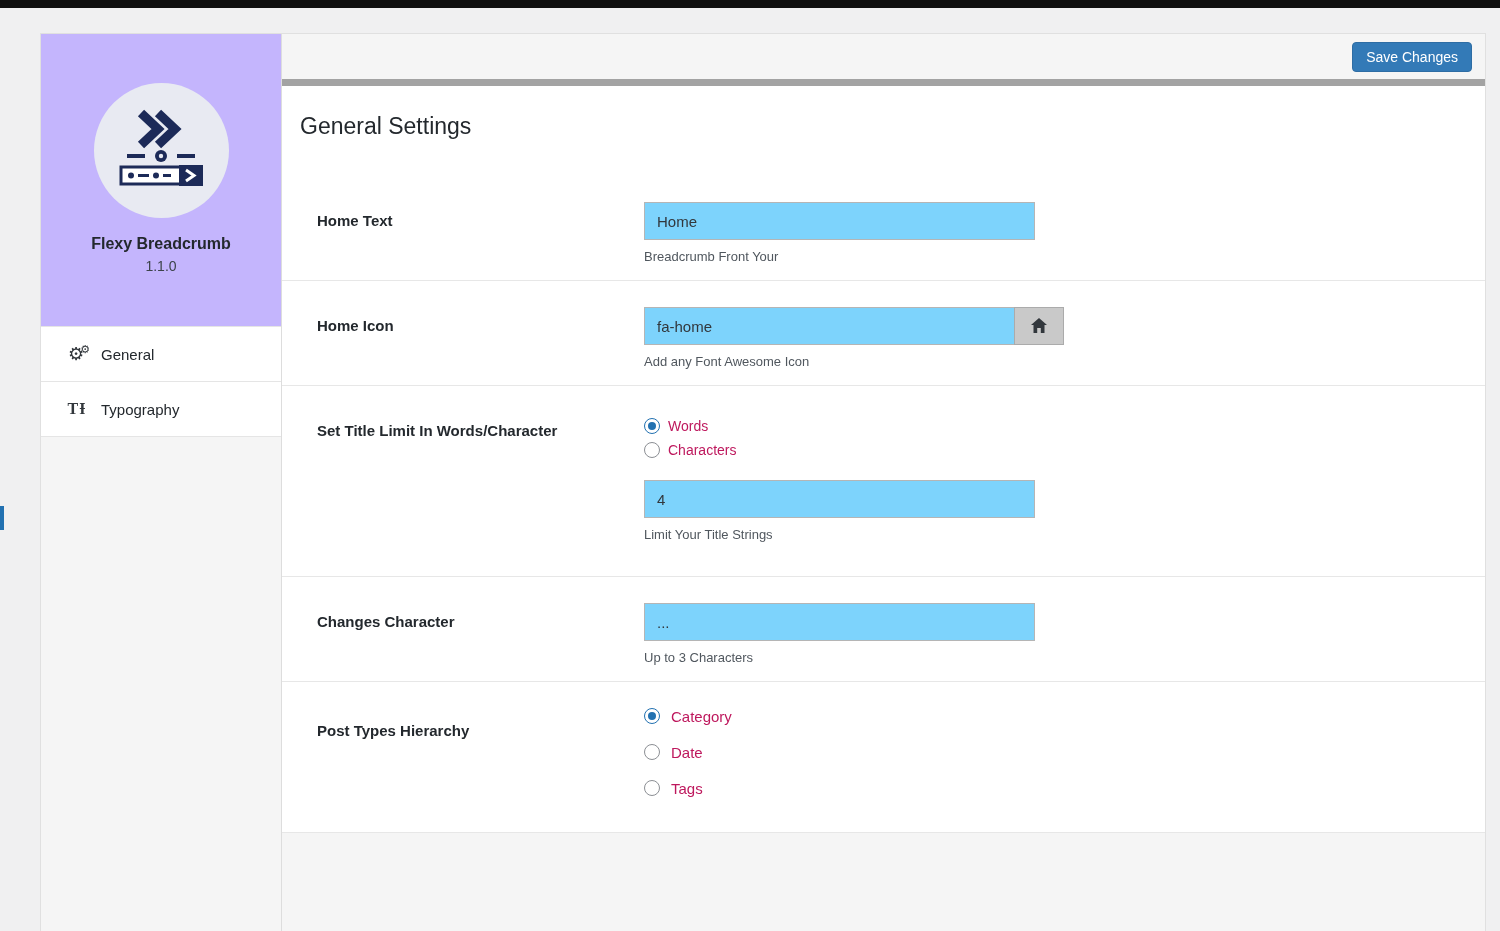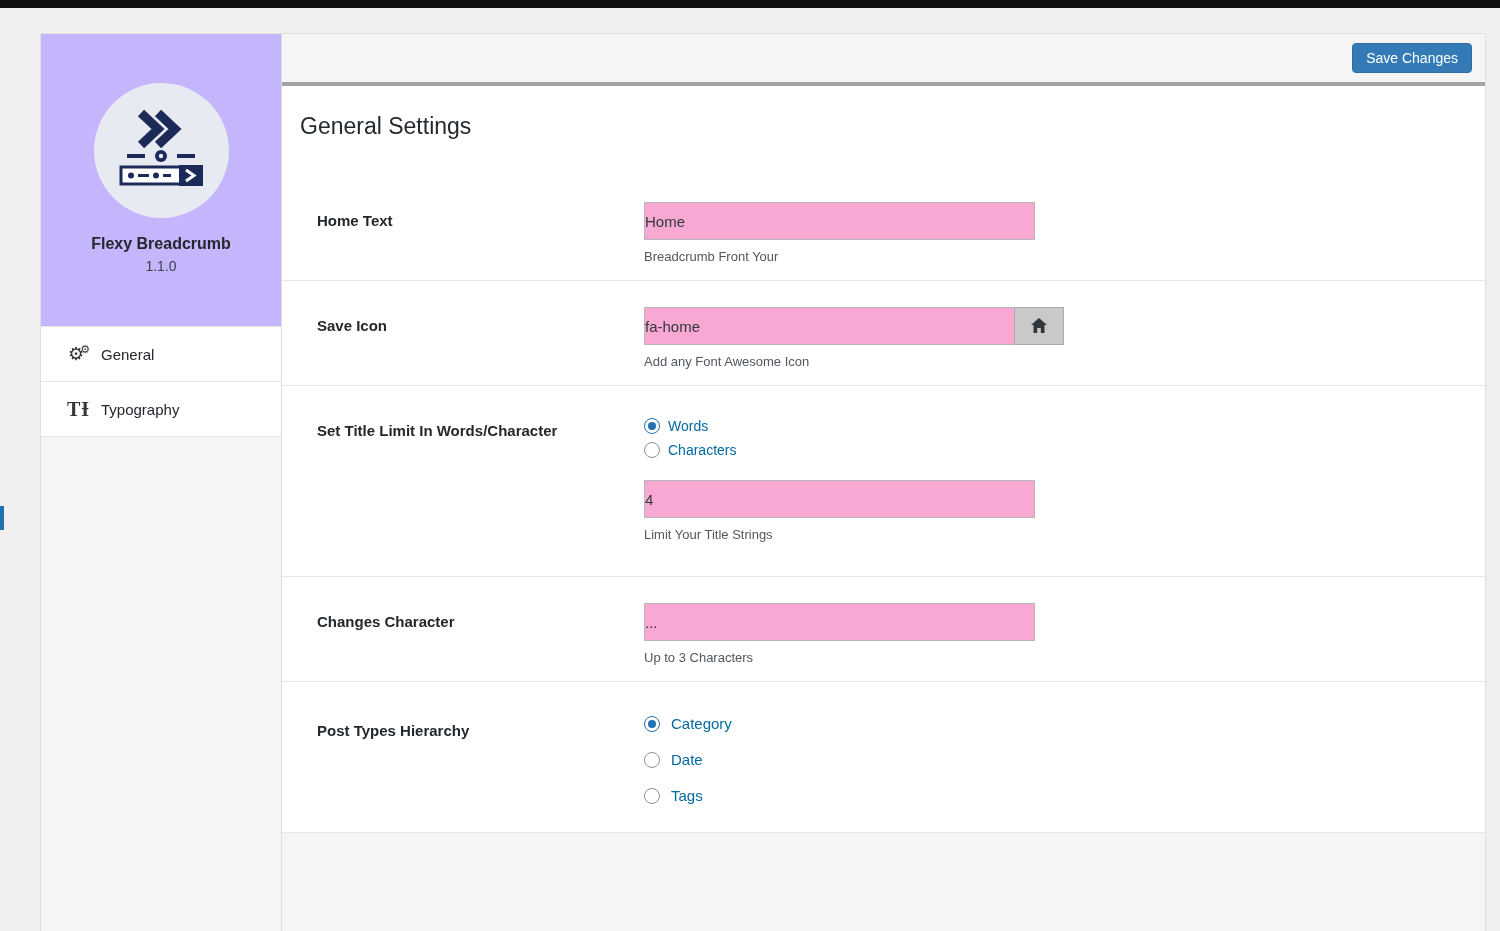--- a/index.html
+++ b/index.html
@@ -21,53 +21,53 @@
   .sidebar { width:241px; flex-shrink:0; border-right:1px solid #ddd; display:flex; flex-direction:column; background:#c4b5fd; }
   .sidebar-head { padding-top:49px; text-align:center; }
   .logo-circle { width:135px; height:135px; margin:0 auto; border-radius:50%; background:#e8eaf2; display:flex; align-items:center; justify-content:center; }
   .plugin-name { margin-top:17px; font-size:16px; font-weight:bold; color:#23282d; }
   .plugin-version { margin-top:5px; font-size:14px; color:#3c434a; }
   .sidebar-tabs { margin-top:52px; border-top:1px solid #e5e5e5; }
   .tab { height:55px; display:flex; align-items:center; gap:14px; padding-left:26px; font-size:15px; color:#23282d; border-bottom:1px solid #e5e5e5; cursor:pointer; background:#fff; }
   .tab .tab-icon { width:20px; text-align:center; font-size:17px; color:#32373c; }
   .tab-icon.cogs { font-size:18px; letter-spacing:-4px; }
   .tab-icon.cogs small { font-size:11px; vertical-align:super; }
-  .tab-icon.texth { font-family:"Liberation Serif", serif; font-weight:bold; font-size:20px; letter-spacing:1px; }
+  .tab-icon.texth { font-family:"Liberation Serif", serif; font-weight:bold; font-size:16px; letter-spacing:1px; }
   .sidebar-fill { flex:1; background:#f5f5f5; }
 
   
   .main { flex:1; display:flex; flex-direction:column; background:#fff; min-width:0; }
-  .toolbar { height:52px; flex-shrink:0; background:#f5f5f5; border-bottom:4px solid #a3a3a3; display:flex; align-items:center; justify-content:flex-end; padding-right:13px; }
+  .toolbar { height:52px; flex-shrink:0; background:#f5f5f5; border-bottom:7px solid #a3a3a3; display:flex; align-items:center; justify-content:flex-end; padding-right:13px; }
   .btn-primary {
     background:#337ab7; border:1px solid #2e6da4; color:#fff; font-size:14px;
     padding:6px 13px; border-radius:4px; cursor:pointer; font-family:inherit;
   }
   .content { background:#fff; }
   .page-title { font-size:23px; font-weight:400; color:#23282d; padding:27px 0 0 18px; margin:0 0 36px 0; line-height:27px; }
 
   .row { display:flex; border-bottom:1px solid #e7e7e7; padding:26px 20px 16px 35px; }
   .row .f-label { width:327px; flex-shrink:0; font-size:15px; font-weight:600; color:#23282d; padding-top:10px; }
   .row.row-radio-first .f-label { padding-top:4px; }
   .row.row-posts .f-label { padding-top:14px; }
   .row.row-tall { padding-top:32px; padding-bottom:34px; }
   .field { min-width:0; }
 
   .text-input {
     width:391px; height:38px; border:1px solid #b5b5b5; border-radius:0;
-    padding:0 0; font-size:15px; color:#32373c; background:#f9a8d4; font-family:inherit; outline:none;
+    padding:0 12px; font-size:15px; color:#32373c; background:#7dd3fc; font-family:inherit; outline:none;
   }
   .input-group { display:flex; width:420px;border-radius:11px; }
   .input-group .text-input { flex:1; width:auto; border-right:none; }
   .addon-btn {
     width:50px; height:38px; flex-shrink:0; background:#c9c9c9; border:1px solid #ababab;
     display:flex; align-items:center; justify-content:center; cursor:pointer; padding:0;
   }
   .help { margin-top:9px; font-size:13px; color:#50575e; }
 
-  .opt { display:flex; align-items:flex-end; gap:8px; font-size:14px; color:#0369a1; margin-bottom:8px; cursor:pointer; }
+  .opt { display:flex; align-items:flex-start; gap:8px; font-size:14px; color:#be185d; margin-bottom:8px; cursor:pointer; }
   .opt-lg { font-size:15px; gap:11px; margin-bottom:12px; height:24px; }
   .radio { width:16px; height:16px; border:1px solid #8c8f94; border-radius:50%; background:#fff; position:relative; flex-shrink:0; }
   .radio.selected { border-color:#2271b1; }
   .radio.selected::after { content:""; position:absolute; left:3px; top:3px; width:8px; height:8px; border-radius:50%; background:#2271b1; }
   .limit-input { margin-top:14px; }
 
   .main-fill { flex:1; background:#f5f5f5; }
 </style>
 </head>
 <body>
@@ -123,21 +123,21 @@
 
       <div class="row">
         <div class="f-label">Home Text</div>
         <div class="field">
           <input type="text" class="text-input" value="Home" style="">
           <div class="help">Breadcrumb Front Your</div>
         </div>
       </div>
 
       <div class="row">
-        <div class="f-label">Save Icon</div>
+        <div class="f-label">Home Icon</div>
         <div class="field">
           <div class="input-group">
             <input type="text" class="text-input" value="fa-home" style="">
             <button class="addon-btn">
               <svg width="18" height="18" viewBox="0 0 18 18">
                 <path d="M9 1 L17 8 H14.5 V16 H10.8 V11 H7.2 V16 H3.5 V8 H1 Z" fill="#32373c"></path>
               </svg>
             </button>
           </div>
           <div class="help">Add any Font Awesome Icon</div>

